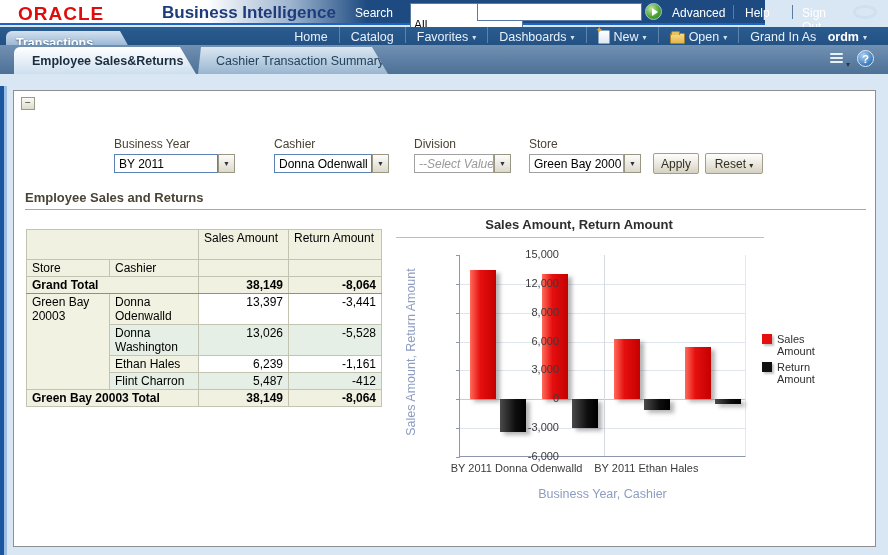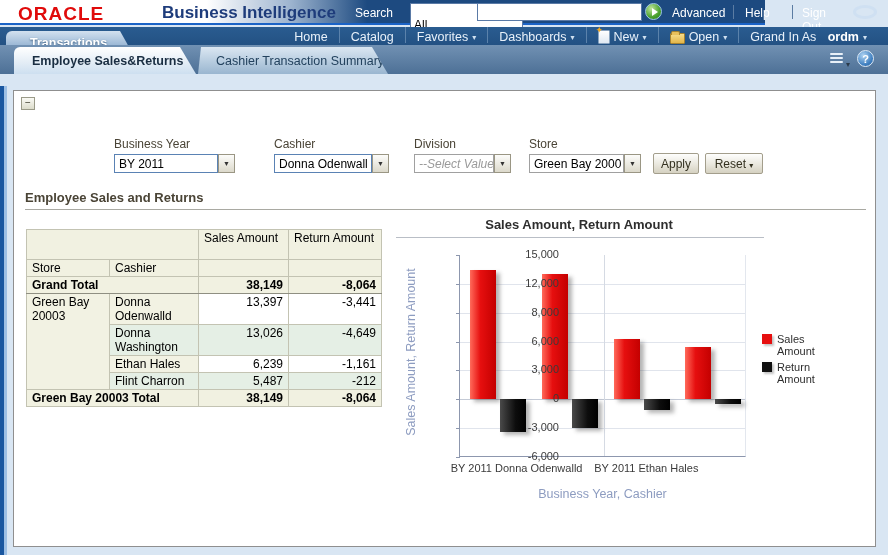--- a/index.html
+++ b/index.html
@@ -22,21 +22,21 @@
   .banner-sep { position:absolute; top:5px; width:1px; height:14px; background:#5b7ca3; }
   .chev { font-size:8px; color:#cfe0f0; }
   .oracle-ring { position:absolute; left:853px; top:5px; width:24px; height:14px; border:3px solid #cfe0f2; border-radius:50%; }
 
   
   .navbar { position:absolute; left:0; top:27px; width:888px; height:29px;
     background:linear-gradient(#2a5c90,#1f4b7c); border-bottom:1px solid #6b93b8; }
   .dash-tab { position:absolute; left:6px; top:4px; width:128px; height:25px;
     background:linear-gradient(#d3e1ef,#9db9d6 55%,#6d93ba);
     border-radius:6px 10px 0 0; clip-path:polygon(0 0,calc(100% - 14px) 0,100% 100%,0 100%); }
-  .dash-tab span { position:absolute; left:24px; top:5px; font-size:12.5px; font-weight:bold; color:#ffffff; text-shadow:0 1px 2px #33567a; }
+  .dash-tab span { position:absolute; left:10px; top:5px; font-size:12.5px; font-weight:bold; color:#ffffff; text-shadow:0 1px 2px #33567a; }
   .nav-links { position:absolute; right:10px; top:0; height:29px; display:flex; align-items:flex-start; gap:0; }
   .nav-item { display:flex; align-items:center; gap:4px; padding:0 11px; font-size:12.5px; color:#e8f1fa; height:20px; }
   .nav-div { width:1px; height:16px; background:#5b82ab; }
   .icon-newdoc { width:12px; height:14px; background:linear-gradient(#fff,#dfe8f2); border:1px solid #8aa4c0; border-radius:1px; position:relative; }
   .icon-newdoc::after { content:"✦"; position:absolute; left:-3px; top:-6px; font-size:9px; color:#f5a81d; }
   .icon-folder { width:15px; height:11px; background:linear-gradient(#f7dd8a,#e3b64a); border:1px solid #a8832f; border-radius:1px; position:relative; margin-top:2px; }
   .icon-folder::before { content:""; position:absolute; left:0; top:-3px; width:7px; height:3px; background:#e8c05c; border:1px solid #a8832f; border-bottom:none; border-radius:2px 2px 0 0; }
   .user-name { font-weight:bold; color:#ffffff; }
 
   
@@ -240,31 +240,31 @@
         </tr>
         <tr class="plain">
           <td class="rowhdr" rowspan="4">Green Bay 20003</td>
           <td class="rowhdr-c">Donna Odenwalld</td>
           <td class="num dcell">13,397</td>
           <td class="num dcell">-3,441</td>
         </tr>
         <tr class="stripe">
           <td class="rowhdr-c">Donna Washington</td>
           <td class="num dcell">13,026</td>
-          <td class="num dcell">-4,649</td>
+          <td class="num dcell">-5,528</td>
         </tr>
         <tr class="plain">
           <td class="rowhdr-c">Ethan Hales</td>
           <td class="num dcell">6,239</td>
           <td class="num dcell">-1,161</td>
         </tr>
         <tr class="stripe">
           <td class="rowhdr-c">Flint Charron</td>
           <td class="num dcell">5,487</td>
-          <td class="num dcell">-212</td>
+          <td class="num dcell">-412</td>
         </tr>
         <tr class="total-row">
           <td colspan="2">Green Bay 20003 Total</td>
           <td class="num">38,149</td>
           <td class="num">-8,064</td>
         </tr>
       </tbody>
   </table>
 
   <div class="chart-wrap">

